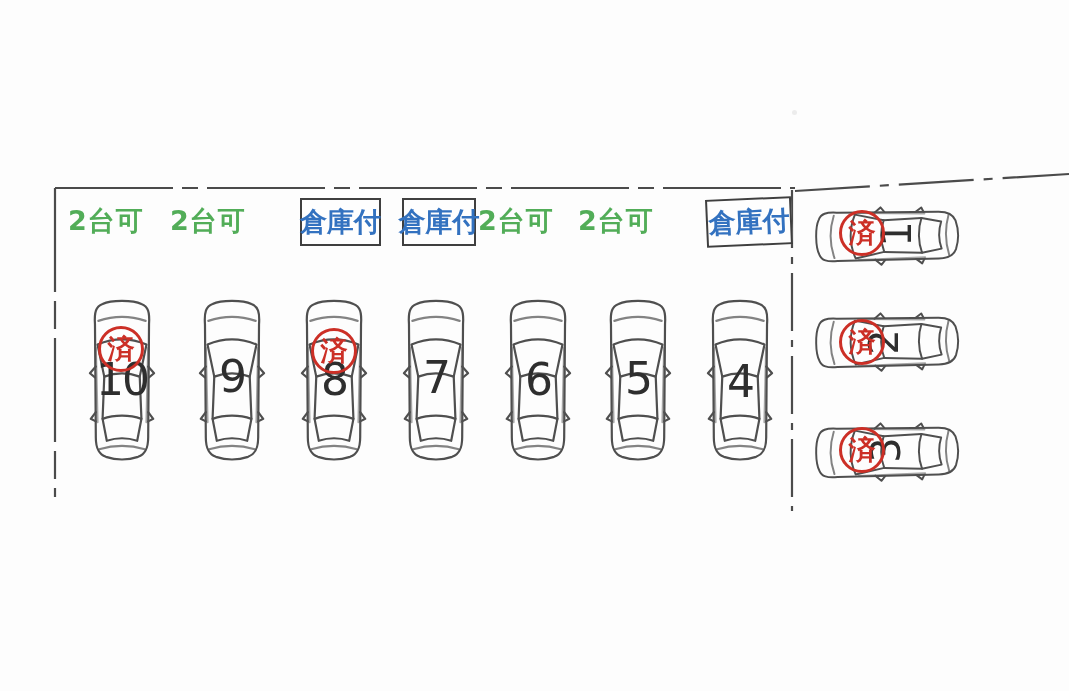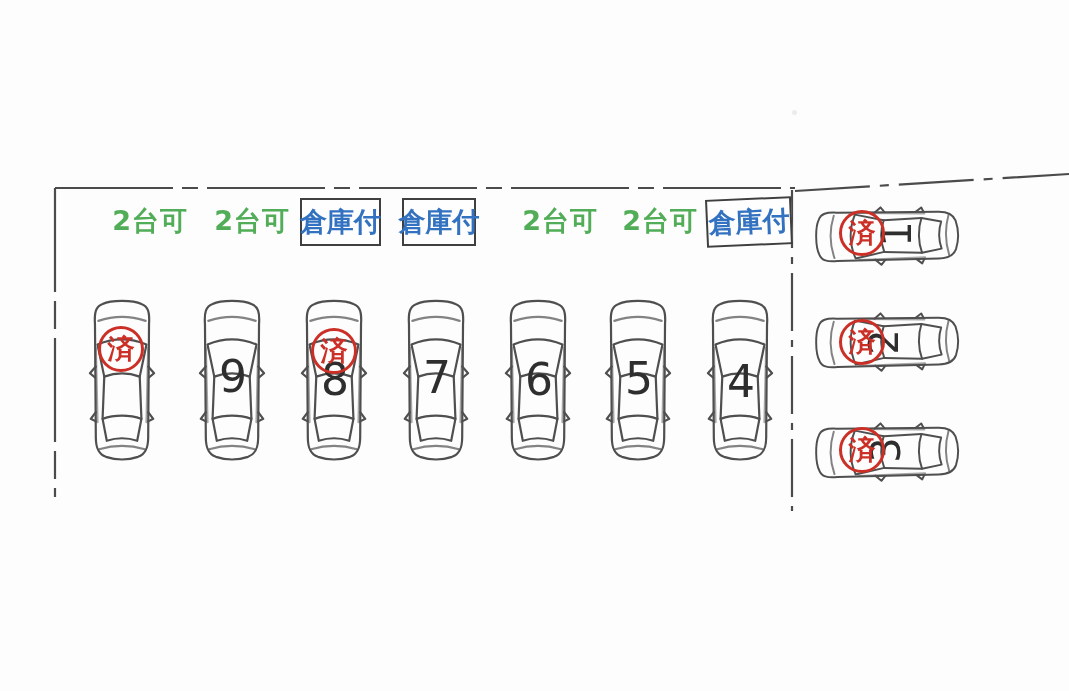--- a/index.html
+++ b/index.html
@@ -14,21 +14,21 @@
     width:1069px;height:691px;
     background:#fdfdfd;
     overflow:hidden;
     font-family:"DejaVu Sans", sans-serif;
   }
   .bg-lines{position:absolute;left:0;top:0;width:1069px;height:691px;}
   
   .cap-label{
     position:absolute;
     width:120px;top:203px;
-    text-align:right;
+    text-align:left;
     font-size:27px;font-weight:700;
     color:var(--green);
     letter-spacing:1px;
     white-space:nowrap;
   }
   .wh-box{
     position:absolute;top:198px;height:44px;
     border:2px solid #3f3f3f;
     background:rgba(255,255,255,0.6);
     display:flex;align-items:center;justify-content:center;
@@ -150,20 +150,21 @@
       <svg>
         <use href="#car-top"></use>
       </svg>
     </div>
   <div class="car-v" style="left:702px;top:288px">
       <svg>
         <use href="#car-top"></use>
       </svg>
     </div>
 
+  <div class="num num-v" style="left:84px;top:358px">10</div>
   <div class="num num-v" style="left:194px;top:355px">9</div>
   <div class="num num-v" style="left:296px;top:358px">8</div>
   <div class="num num-v" style="left:398px;top:356px">7</div>
   <div class="num num-v" style="left:500px;top:358px">6</div>
   <div class="num num-v" style="left:600px;top:357px">5</div>
   <div class="num num-v" style="left:702px;top:360px">4</div>
 
   <div class="car-h" style="left:800px;top:202px">
       <svg>
         <use href="#car-top"></use>

